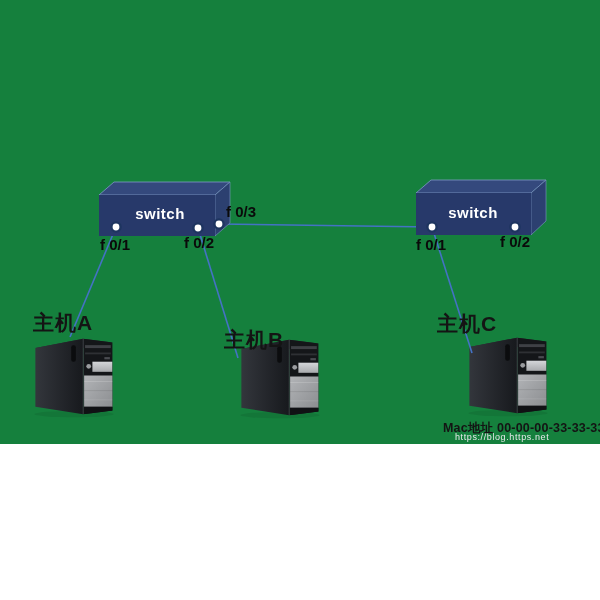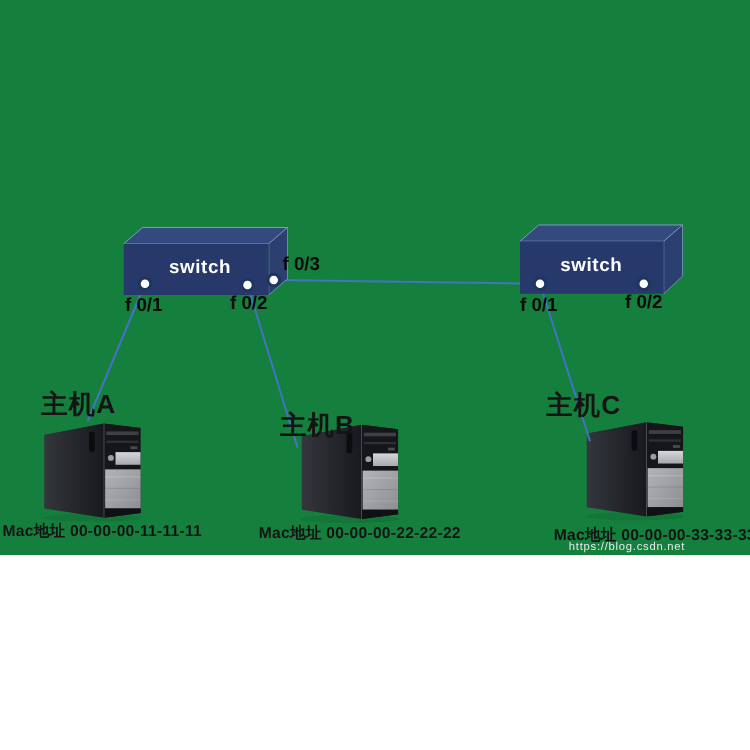--- a/index.html
+++ b/index.html
@@ -126,19 +126,17 @@
   <div class="plabel" style="left:199px;top:234px">f 0/2</div>
   <div class="plabel" style="left:241px;top:203px">f 0/3</div>
 
   <div class="plabel" style="left:431px;top:236px">f 0/1</div>
   <div class="plabel" style="left:515px;top:233px">f 0/2</div>
 
   <div class="host-label" style="left:33px;top:309px">主机A</div>
   <div class="host-label" style="left:224px;top:326px">主机B</div>
   <div class="host-label" style="left:437px;top:310px">主机C</div>
 
-  <div class="mac-label" style="left:2px;top:417px">Mac地址 00-00-00-11-11-11</div>
-  <div class="mac-label" style="left:207px;top:418px">Mac地址 00-00-00-22-22-22</div>
   <div class="mac-label" style="left:443px;top:420px">Mac地址 00-00-00-33-33-33</div>
 
-  <div class="watermark" style="left:455px;top:432px">https://blog.csdn.net</div>
+  <div class="watermark" style="left:455px;top:432px">https://blog.https.net</div>
 
 </div>
 
 </body></html>

